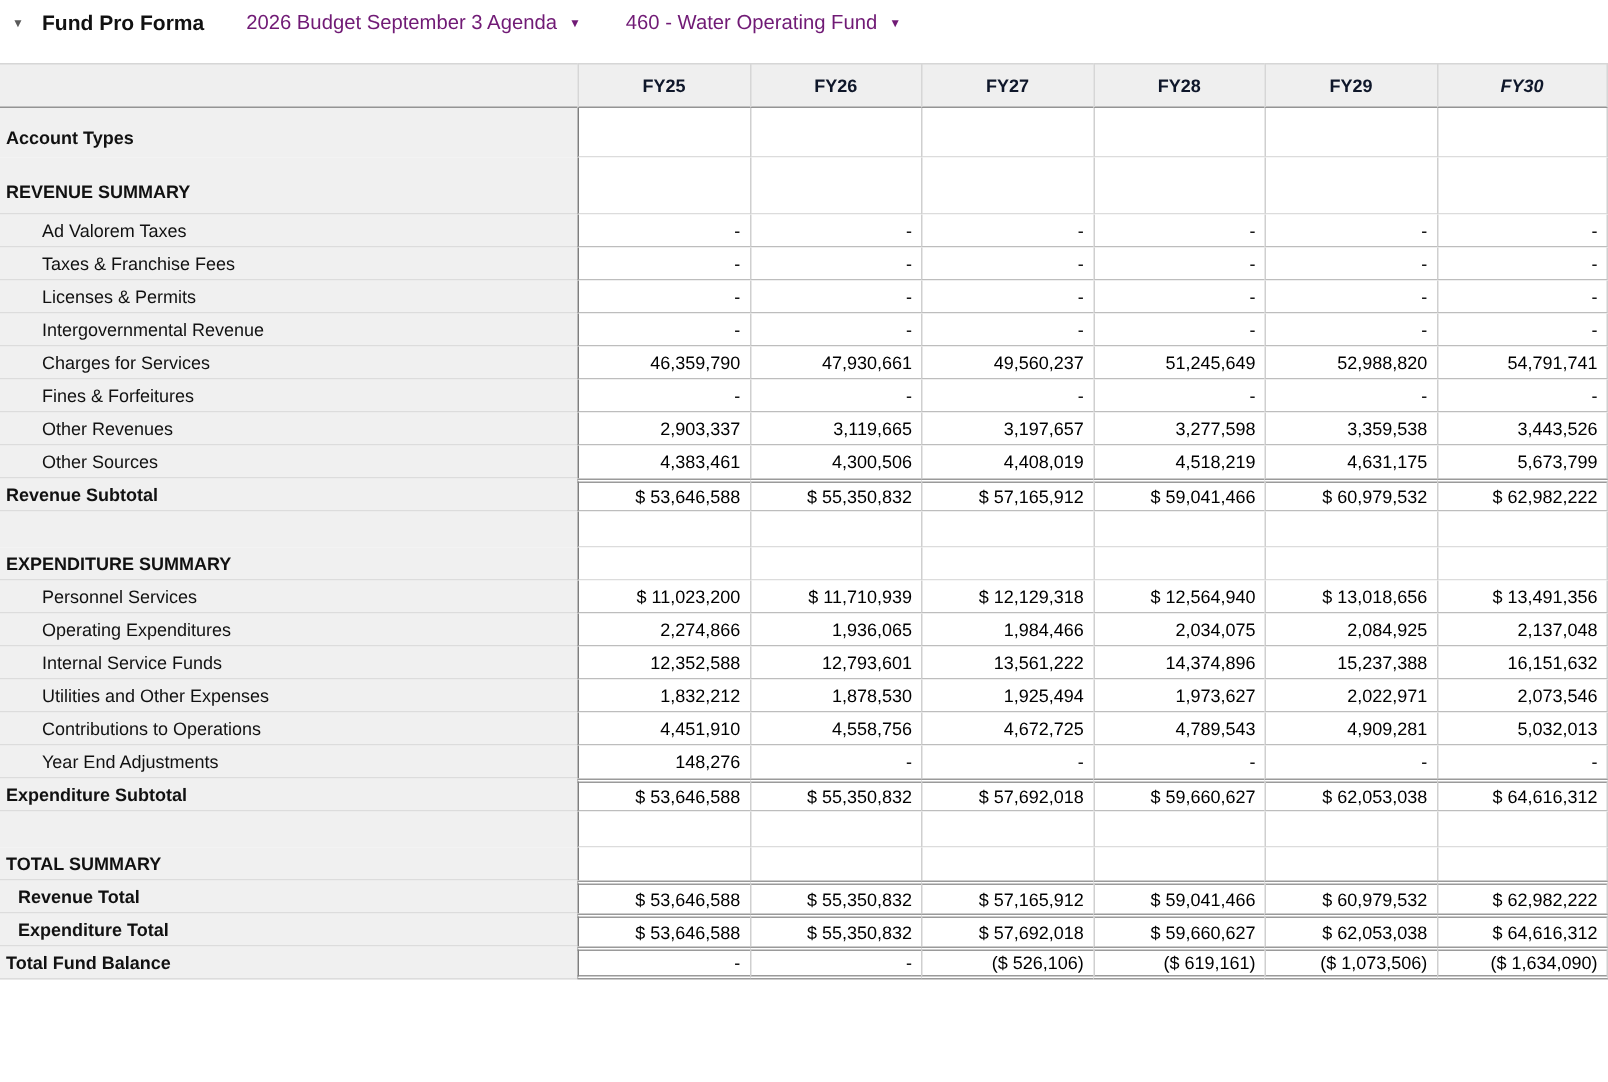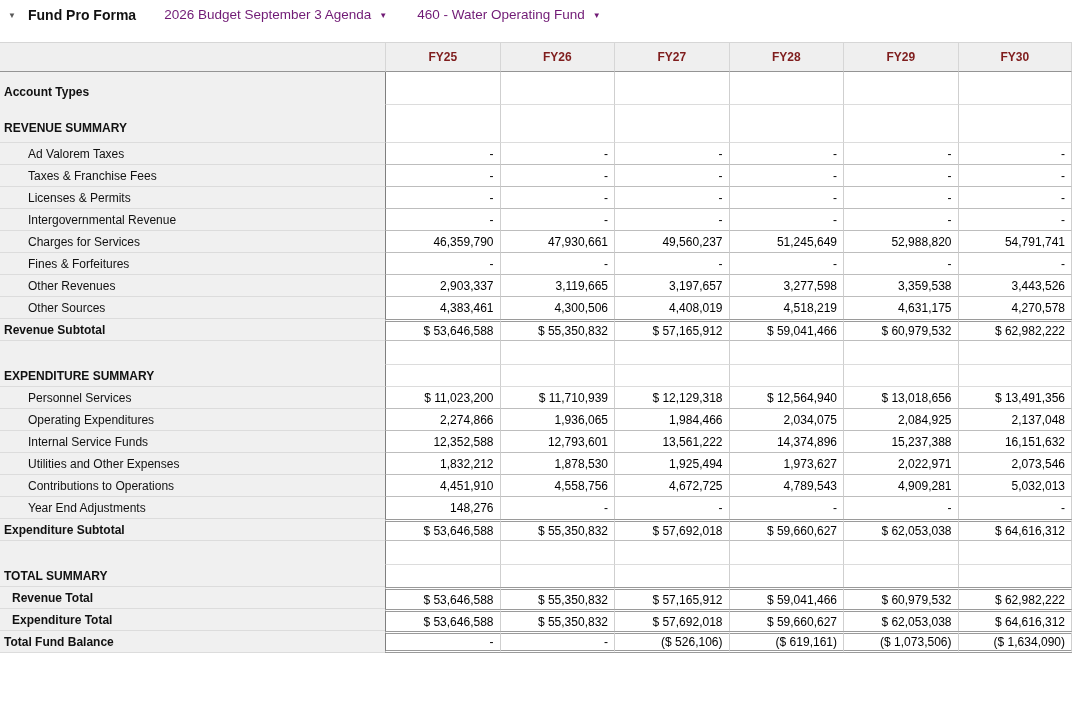--- a/index.html
+++ b/index.html
@@ -26,26 +26,26 @@
   .ddl .caret { font-size: 8px; padding-top: 2px; }
   
   table.grid {
     border-collapse: separate; border-spacing: 0; table-layout: fixed;
     width: 1072px; font-size: 12px;
   }
   col.c-label { width: 385px; }
   col.c-val   { width: 114.5px; }
   th.h {
     background: #efefef; font-weight: bold; text-align: center;
-    height: 30px; font-size: 12px; color: #7f1d1d;
+    height: 30px; font-size: 12px; color: #0f172a;
     border-top: 1px solid #d6d6d6; border-bottom: 1px solid #949494;
     border-left: 1px solid #d6d6d6;
   }
   th.h.corner { border-left: none; }
-  th.h:last-child { border-right: 1px solid #d6d6d6; }
+  th.h:last-child { border-right: 1px solid #d6d6d6; font-style: italic; }
   td.lbl {
     background: #f0f0f0; border-bottom: 1px solid #dcdcdc;
     padding-left: 4px; vertical-align: middle; color: #111;
     overflow: hidden; white-space: nowrap;
   }
   td.val {
     background: #fff; text-align: right; padding-right: 6px;
     vertical-align: middle;
     border-bottom: 1px solid #bdbdbd; border-left: 1px solid #cfcfcf;
     overflow: hidden; white-space: nowrap;
@@ -193,21 +193,21 @@
           <td class="val">3,359,538</td>
           <td class="val">3,443,526</td>
         </tr>
         <tr class="r-detail pre-dbl">
           <td class="lbl">Other Sources</td>
           <td class="val first">4,383,461</td>
           <td class="val">4,300,506</td>
           <td class="val">4,408,019</td>
           <td class="val">4,518,219</td>
           <td class="val">4,631,175</td>
-          <td class="val">4,270,578</td>
+          <td class="val">5,673,799</td>
         </tr>
         <tr class="r-subtotal">
           <td class="lbl">Revenue Subtotal</td>
           <td class="val first">$ 53,646,588</td>
           <td class="val">$ 55,350,832</td>
           <td class="val">$ 57,165,912</td>
           <td class="val">$ 59,041,466</td>
           <td class="val">$ 60,979,532</td>
           <td class="val">$ 62,982,222</td>
         </tr>

